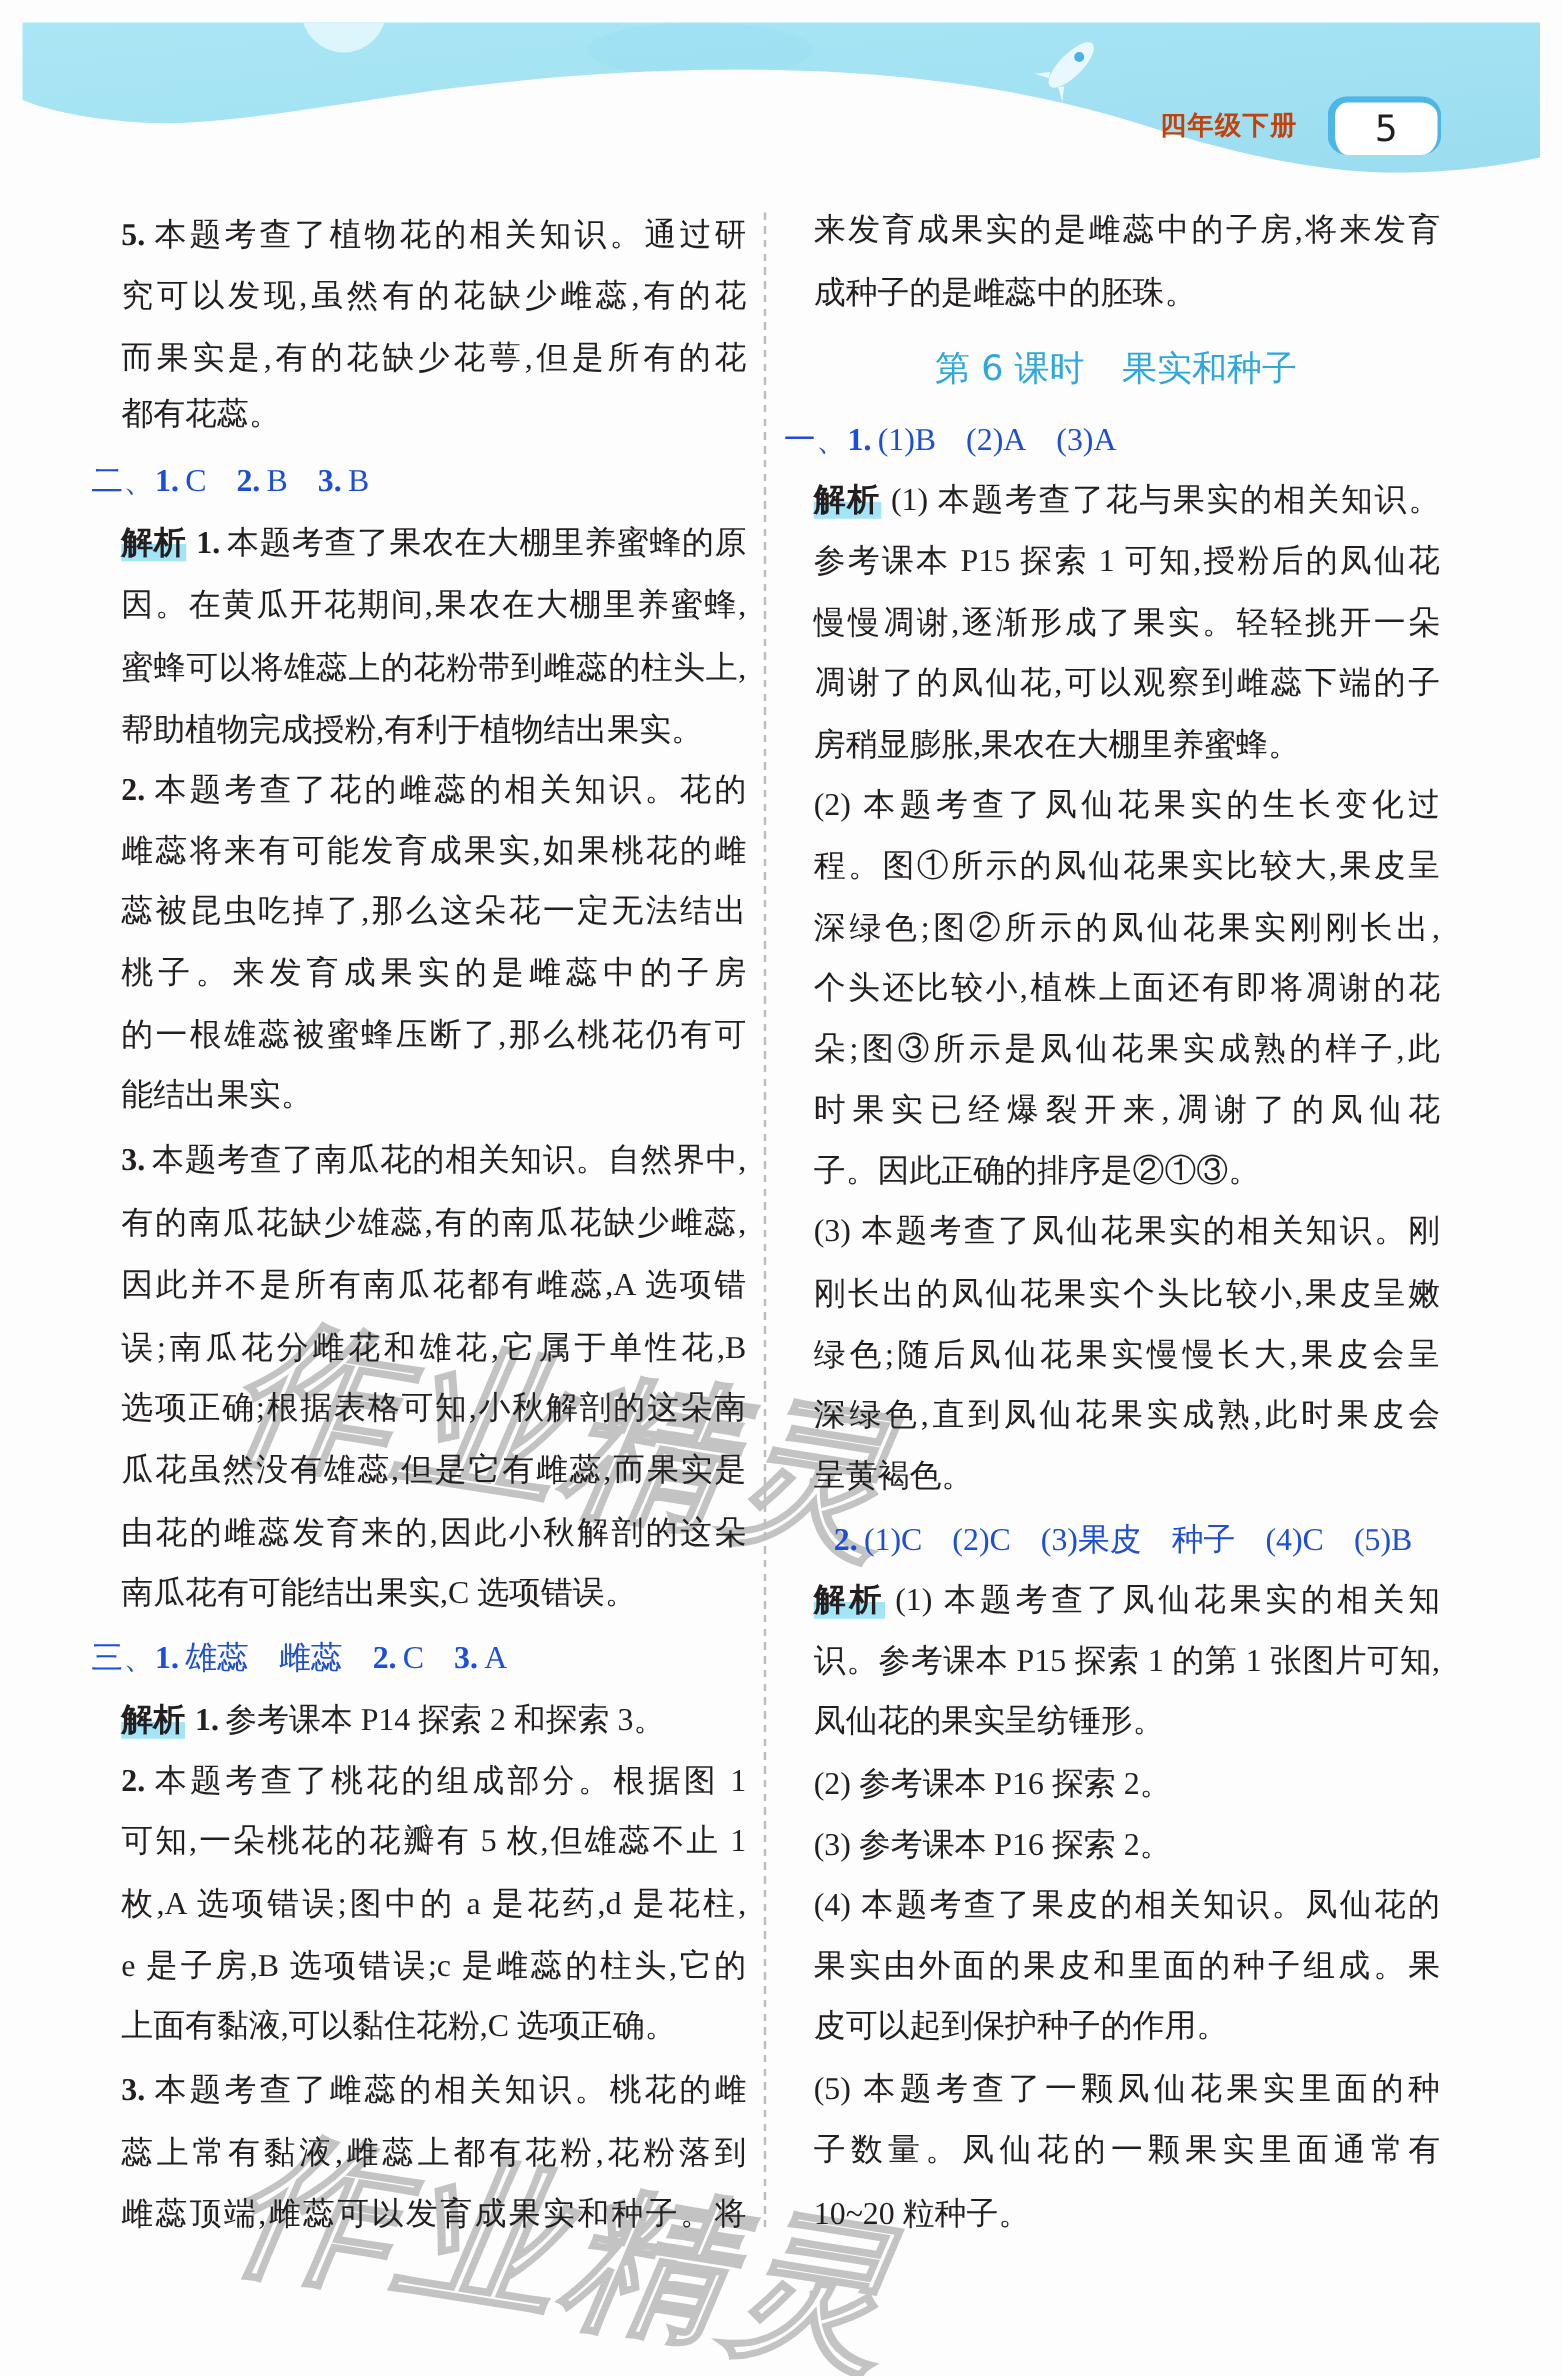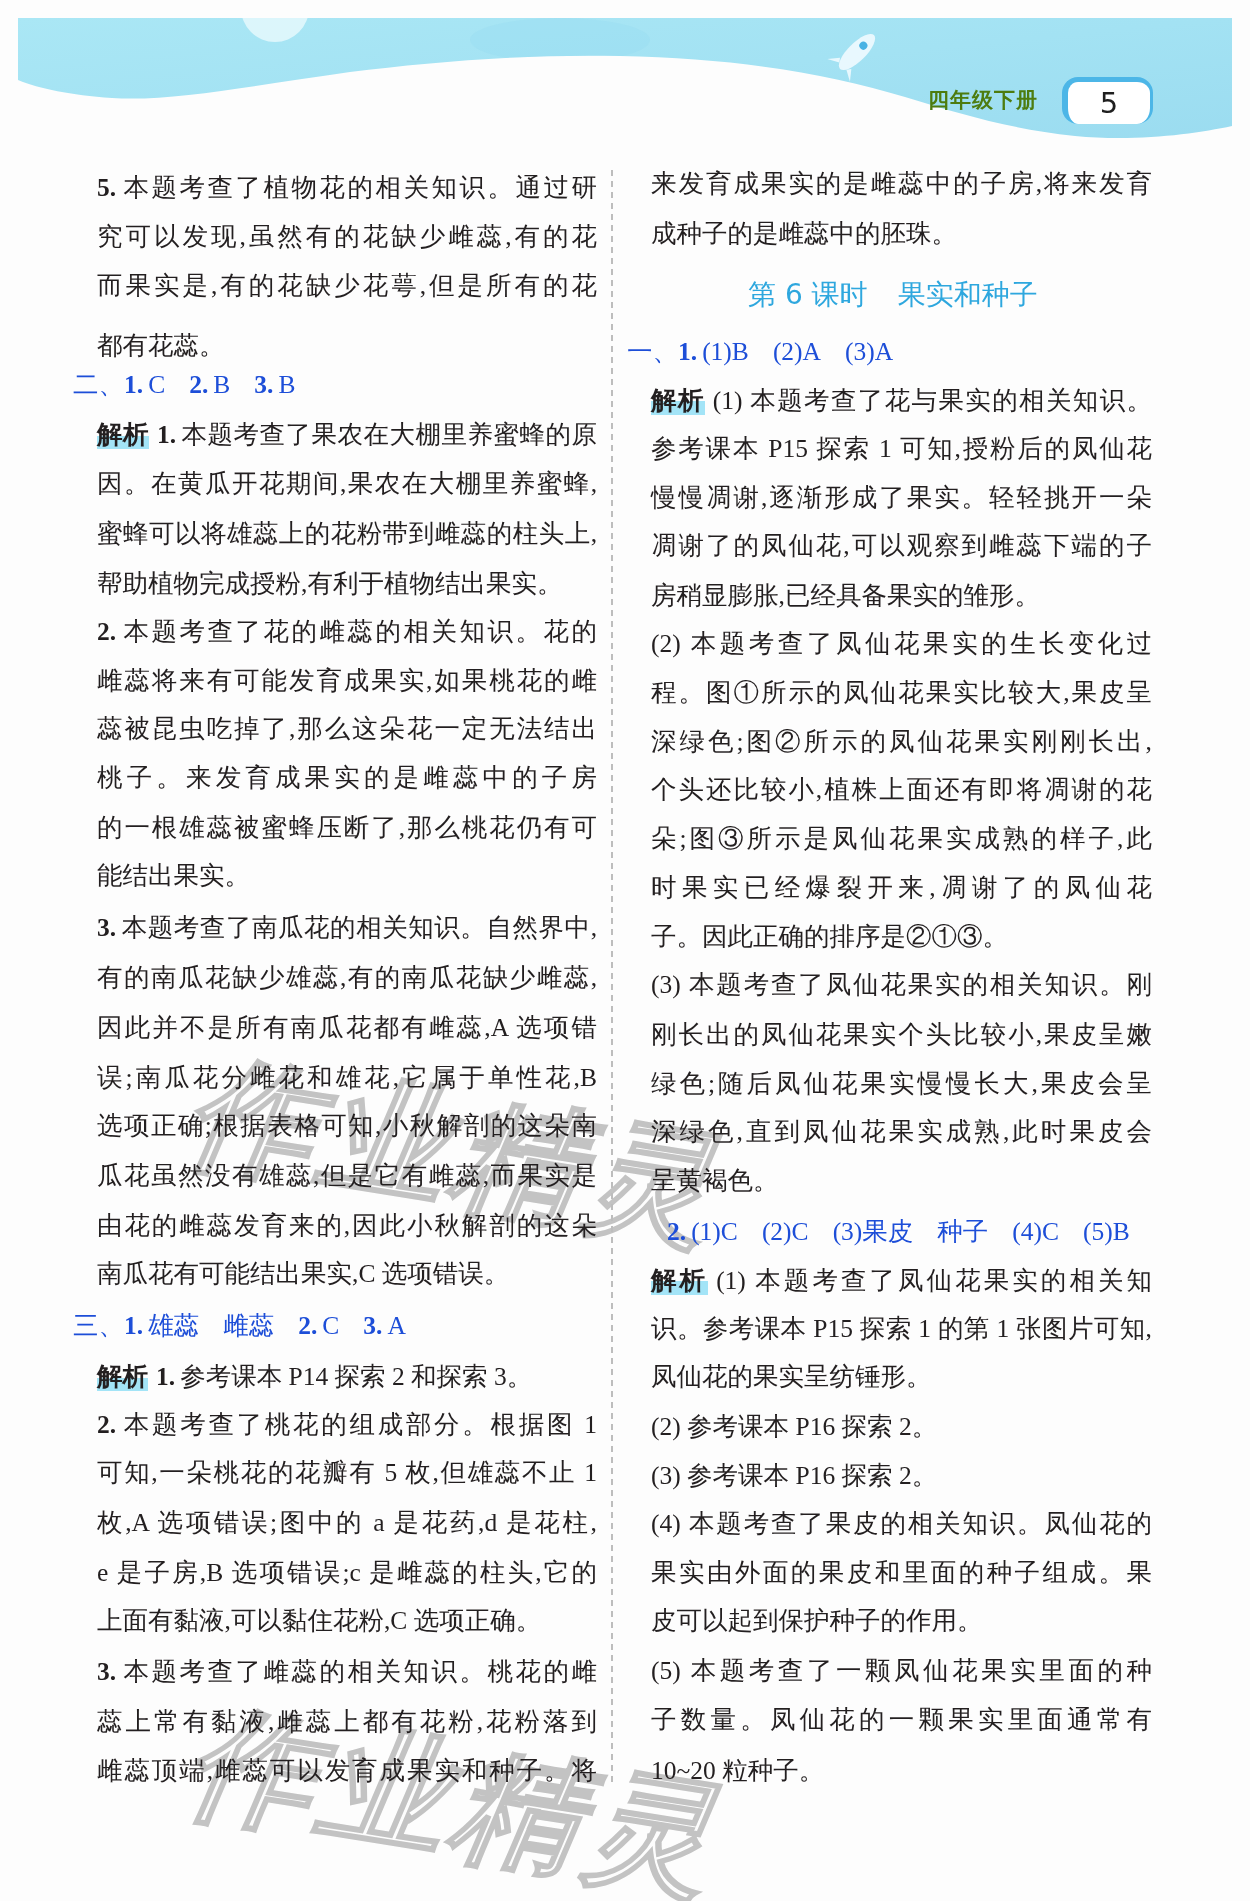--- a/index.html
+++ b/index.html
@@ -5,21 +5,21 @@
   html, body { margin:0; padding:0; }
   body {
     width:1250px; height:1901px; position:relative; overflow:hidden;
     background:#fdfdfd; color:#231f20;
     font-family:"Liberation Serif","DejaVu Serif",serif;
   }
   .band { position:absolute; left:0; top:0; }
   .grade-label {
     position:absolute; left:928px; top:86px; height:28px; line-height:28px;
     font-family:"DejaVu Sans","Liberation Sans",sans-serif; font-weight:bold;
-    font-size:21px; letter-spacing:1px; color:#4d7c0f; white-space:nowrap;
+    font-size:21px; letter-spacing:1px; color:#c2410c; white-space:nowrap;
   }
   .page-box {
     position:absolute; left:1062px; top:77px; width:91px; height:47px;
     box-sizing:border-box; background:#fff; border-radius:16px;
     border-top:5px solid #4cb6e7; border-left:6px solid #4cb6e7;
     border-right:3px solid #4cb6e7; border-bottom:0;
     text-align:center; line-height:42px;
     font-family:"DejaVu Sans","Liberation Sans",sans-serif; font-size:29px; color:#1f1f1f;
   }
   .divider {
@@ -90,21 +90,21 @@
 <div class="page-box"><span>5</span></div>
 
 <div class="watermark" style="left:234px;top:1030px;">作业精灵</div>
 <div class="watermark" style="left:234px;top:1680px;">作业精灵</div>
 
 <div class="divider"></div>
 
 <div class="ln cl full" style="top:163px"><span class="qn">5.</span><span>本题考查了植物花的相关知识。通过研</span></div>
 <div class="ln cl full" style="top:212px">究可以发现,虽然有的花缺少雌蕊,有的花</div>
 <div class="ln cl full" style="top:261px">而果实是,有的花缺少花萼,但是所有的花</div>
-<div class="ln cl last" style="top:321px">都有花蕊。</div>
+<div class="ln cl last" style="top:306px">都有花蕊。</div>
 
 <div class="ln ans-line" style="left:73px;top:360px">
   <span class="pre">二、</span><span class="num">1.</span><span class="ans">C</span><span class="num">2.</span><span class="ans">B</span><span class="num">3.</span><span class="ans">B</span>
 </div>
 
 <div class="ln cl full" style="top:409px"><span class="label">解析</span><span class="qn">1.</span><span>本题考查了果农在大棚里养蜜蜂的原</span></div>
 <div class="ln cl full" style="top:459px">因。在黄瓜开花期间,果农在大棚里养蜜蜂,</div>
 <div class="ln cl full" style="top:509px">蜜蜂可以将雄蕊上的花粉带到雌蕊的柱头上,</div>
 <div class="ln cl last" style="top:559px">帮助植物完成授粉,有利于植物结出果实。</div>
 
@@ -145,21 +145,21 @@
 <div class="heading"><span>第 6 课时</span><span class="gap"></span><span>果实和种子</span></div>
 
 <div class="ln ans-line" style="left:627px;top:327px">
   <span class="pre">一、</span><span class="num">1.</span><span class="ans">(1)B</span><span class="ans">(2)A</span><span class="ans">(3)A</span>
 </div>
 
 <div class="ln cr full" style="top:375px"><span class="label">解析</span><span>(1) 本题考查了花与果实的相关知识。</span></div>
 <div class="ln cr full" style="top:424px">参考课本 P15 探索 1 可知,授粉后的凤仙花</div>
 <div class="ln cr full" style="top:473px">慢慢凋谢,逐渐形成了果实。轻轻挑开一朵</div>
 <div class="ln cr full" style="top:521px">凋谢了的凤仙花,可以观察到雌蕊下端的子</div>
-<div class="ln cr last" style="top:571px">房稍显膨胀,已经具备果实的雏形。</div>
+<div class="ln cr last" style="top:571px">房稍显膨胀,果农在大棚里养蜜蜂。</div>
 <div class="ln cr full" style="top:619px">(2) 本题考查了凤仙花果实的生长变化过</div>
 <div class="ln cr full" style="top:668px">程。图①所示的凤仙花果实比较大,果皮呈</div>
 <div class="ln cr full" style="top:717px">深绿色;图②所示的凤仙花果实刚刚长出,</div>
 <div class="ln cr full" style="top:765px">个头还比较小,植株上面还有即将凋谢的花</div>
 <div class="ln cr full" style="top:814px">朵;图③所示是凤仙花果实成熟的样子,此</div>
 <div class="ln cr full" style="top:863px">时果实已经爆裂开来,凋谢了的凤仙花</div>
 <div class="ln cr last" style="top:912px">子。因此正确的排序是②①③。</div>
 <div class="ln cr full" style="top:960px">(3) 本题考查了凤仙花果实的相关知识。刚</div>
 <div class="ln cr full" style="top:1010px">刚长出的凤仙花果实个头比较小,果皮呈嫩</div>
 <div class="ln cr full" style="top:1059px">绿色;随后凤仙花果实慢慢长大,果皮会呈</div>

